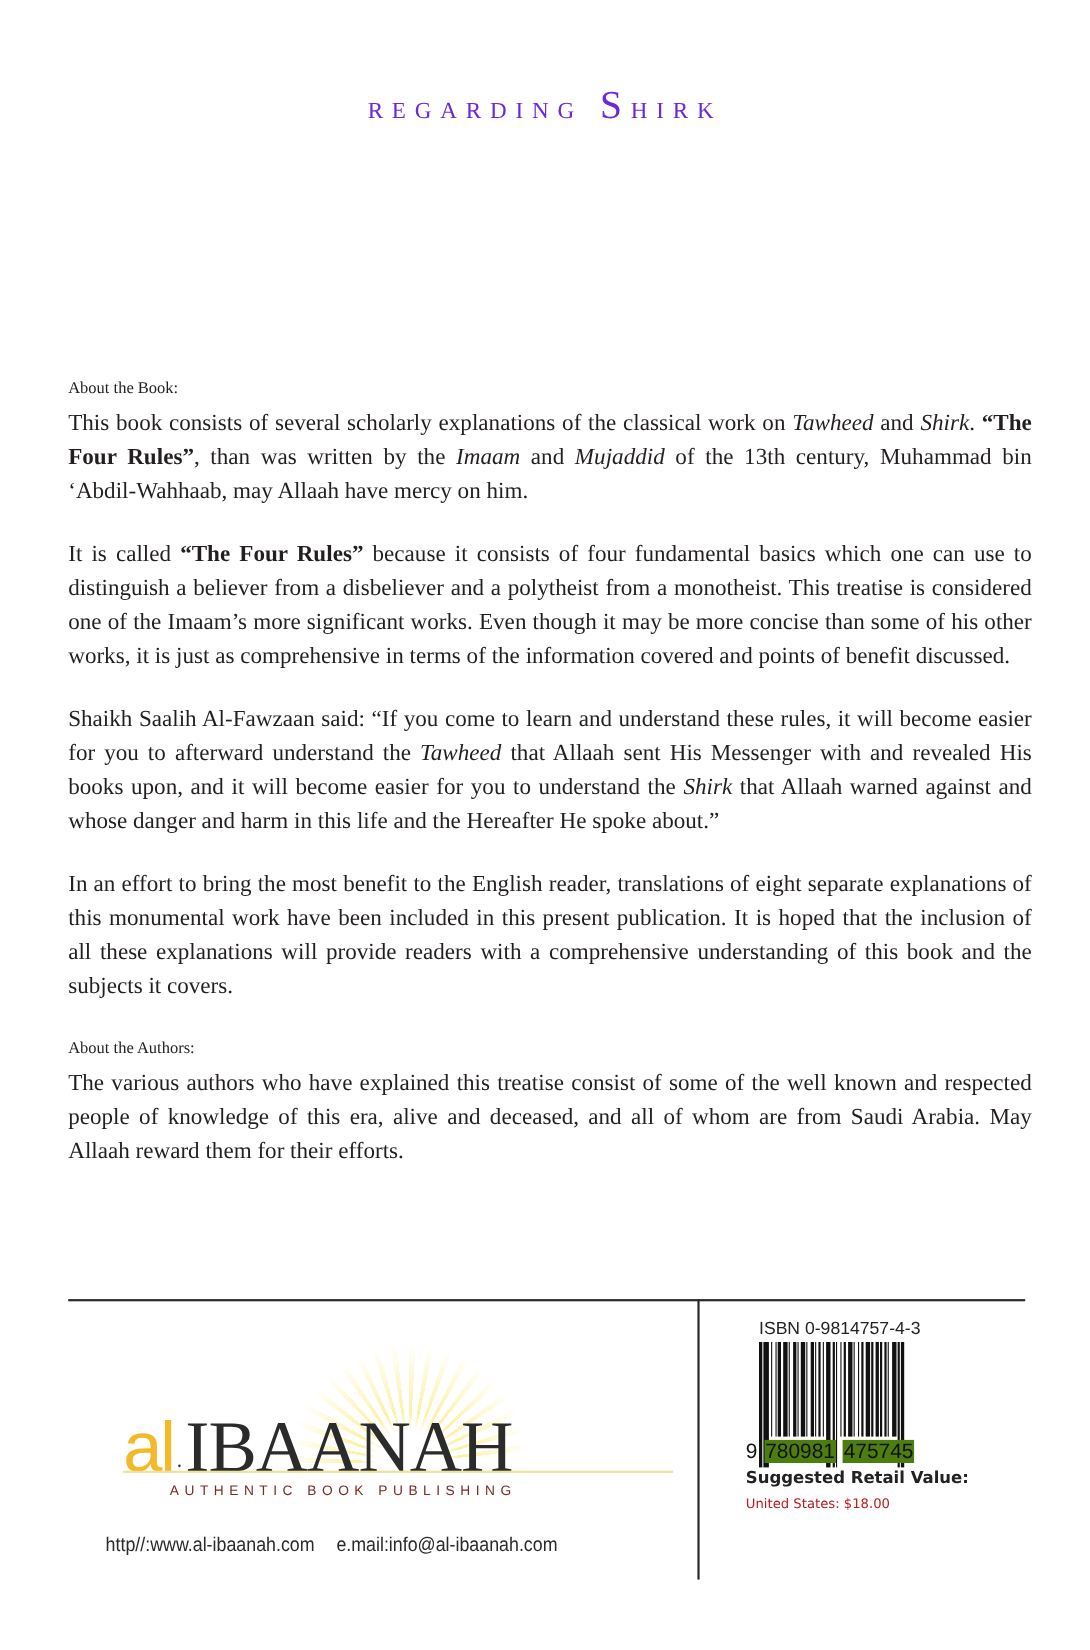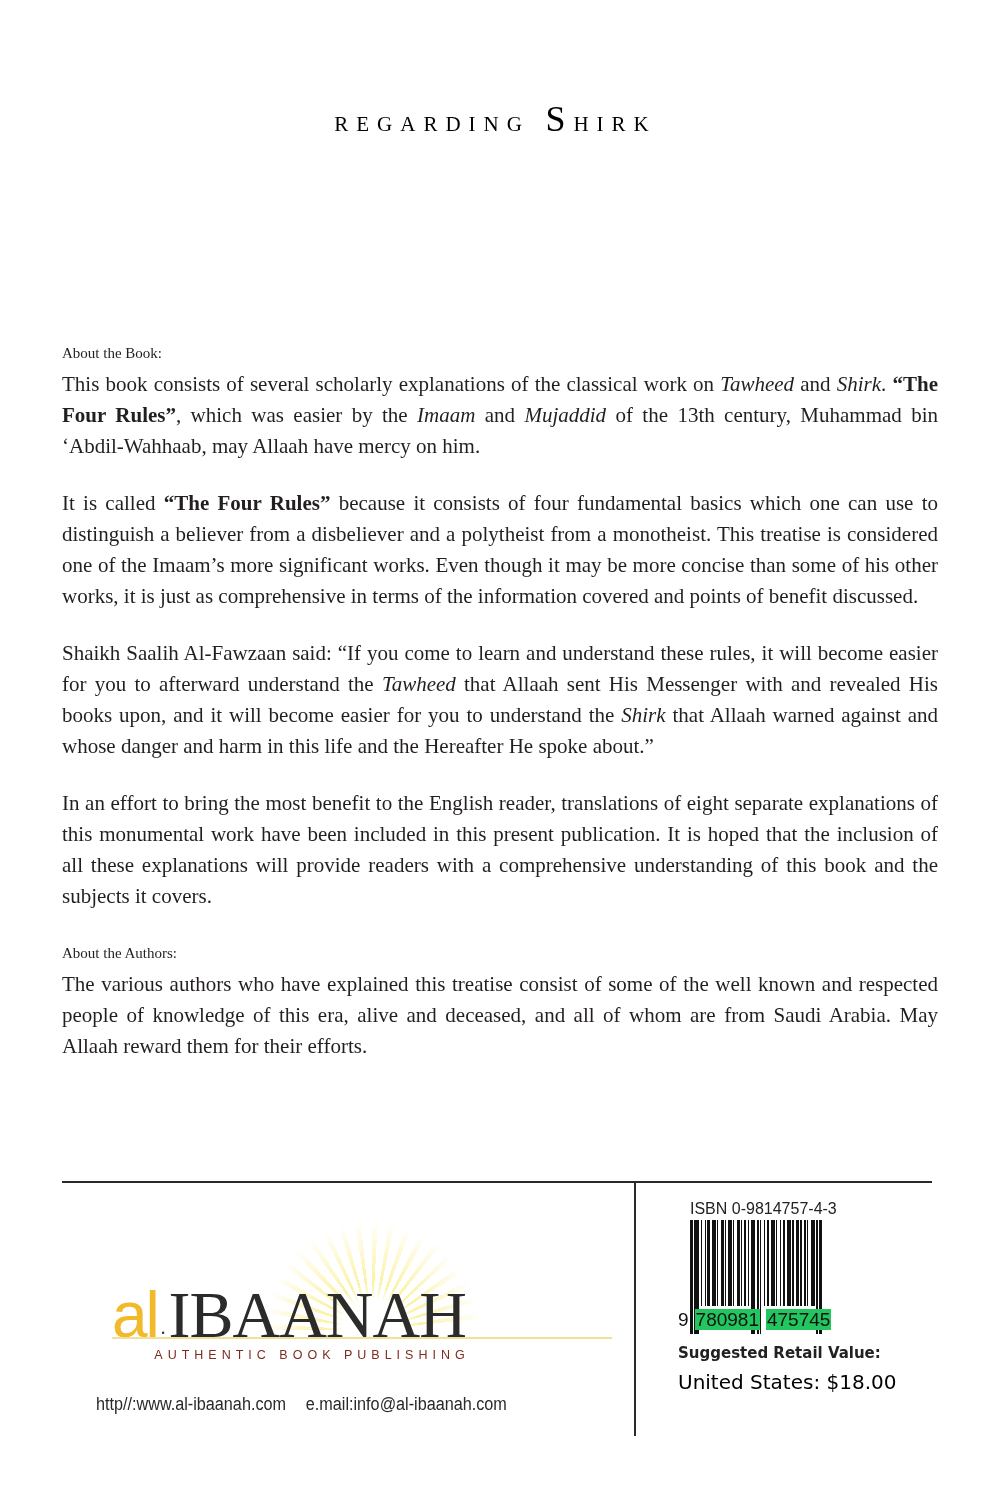--- a/index.html
+++ b/index.html
@@ -4,21 +4,21 @@
   <style>
     * { box-sizing: border-box; margin: 0; padding: 0; }
     html, body { width: 991px; height: 1500px; background: #ffffff; overflow: hidden; }
     body { position: relative; font-family: "Liberation Serif", "DejaVu Serif", serif; color: #231f20; }
 
     .title-block { position: absolute; left: 0; top: 70px; width: 991px; text-align: center; }
     .title-line1 { font-size: 37px; letter-spacing: 1px; color: #3a3a3a; line-height: 40px; font-variant: small-caps; }
     .title-line1 .big { font-size: 44px; }
     .title-line2 { margin-top: 18px; font-size: 68px; line-height: 74px; color: #9ea3a8; letter-spacing: 1px; font-variant: small-caps; }
     .title-line2 .big { font-size: 80px; }
-    .title-line3 { margin-top: 32px; font-size: 30px; letter-spacing: 8px; color: #000000; font-variant: small-caps; line-height: 34px; }
+    .title-line3 { margin-top: 8px; font-size: 30px; letter-spacing: 8px; color: #6d28d9; font-variant: small-caps; line-height: 34px; }
     .title-line3 .big { font-size: 36px; }
 
     .content { position: absolute; left: 62px; top: 338px; width: 876px; font-size: 21px; line-height: 31px; text-align: justify; }
     .heading { font-size: 15px; line-height: 31px; }
     .para { margin-bottom: 26px; }
     .para p { text-align: justify; }
     .para b { font-weight: bold; }
     .para i { font-style: italic; }
 
     .hr-bottom { position: absolute; left: 62px; top: 1181px; width: 870px; height: 2px; background: #2a2a2a; }
@@ -41,35 +41,35 @@
 
     .contact { position: absolute; left: 96px; top: 1394px; font-family: "Liberation Sans", "DejaVu Sans", sans-serif; font-size: 18px; color: #2a2a2a; white-space: nowrap; transform: scaleX(0.9); transform-origin: left center; }
     .contact span + span { margin-left: 22px; }
 
     .isbn-block { position: absolute; left: 678px; top: 1200px; width: 240px; }
     .isbn-label { font-family: "Liberation Sans", "DejaVu Sans", sans-serif; font-size: 16px; color: #222; margin-left: 12px; }
     .barcode { position: relative; margin-top: 2px; margin-left: 12px; width: 168px; height: 114px; display: flex; align-items: flex-start; }
     .bar { height: 100%; background: #111; }
     .barcode-digits { position: absolute; left: -12px; top: 89px; font-family: "Liberation Sans", "DejaVu Sans", sans-serif; font-size: 19px; color: #111; white-space: nowrap; }
     .barcode-digits .lead { margin-right: 6px; }
-    .barcode-digits .grp { background: #22c55e; padding: 0 1px; }
-    .retail-label { margin-top: 10px; font-family: "DejaVu Sans", sans-serif; font-weight: bold; font-size: 15px; color: #222; }
-    .retail-value { margin-top: 8px; font-family: "DejaVu Sans", sans-serif; font-size: 20px; color: #000000; }
+    .barcode-digits .grp { background: #4d7c0f; padding: 0 1px; }
+    .retail-label { font-family: "DejaVu Sans", sans-serif; font-weight: bold; font-size: 15px; color: #222; }
+    .retail-value { margin-top: 8px; font-family: "DejaVu Sans", sans-serif; font-size: 12px; color: #b91c1c; }
   </style>
 </head>
 <body>
 
 <div class="title-block">
   <div class="title-line3"><span>regarding </span><span class="big">S</span><span>hirk</span></div>
 </div>
 
 <div class="content">
   <div class="heading">About the Book:</div>
   <div class="para">
-      <p><span>This book consists of several scholarly explanations of the classical work on </span><i>Tawheed</i><span> and </span><i>Shirk</i><span>. </span><b>“The Four Rules”</b><span>, which was easier by the </span><i>Imaam</i><span> and </span><i>Mujaddid</i><span> of the 13th century, Muhammad bin ‘Abdil-Wahhaab, may Allaah have mercy on him.</span></p>
+      <p><span>This book consists of several scholarly explanations of the classical work on </span><i>Tawheed</i><span> and </span><i>Shirk</i><span>. </span><b>“The Four Rules”</b><span>, than was written by the </span><i>Imaam</i><span> and </span><i>Mujaddid</i><span> of the 13th century, Muhammad bin ‘Abdil-Wahhaab, may Allaah have mercy on him.</span></p>
     </div>
   <div class="para">
       <p><span>It is called </span><b>“The Four Rules”</b><span> because it consists of four fundamental basics which one can use to distinguish a believer from a disbeliever and a polytheist from a monotheist. This treatise is considered one of the Imaam’s more significant works. Even though it may be more concise than some of his other works, it is just as comprehensive in terms of the information covered and points of benefit discussed.</span></p>
     </div>
   <div class="para">
       <p><span>Shaikh Saalih Al-Fawzaan said: “If you come to learn and understand these rules, it will become easier for you to afterward understand the </span><i>Tawheed</i><span> that Allaah sent His Messenger with and revealed His books upon, and it will become easier for you to understand the </span><i>Shirk</i><span> that Allaah warned against and whose danger and harm in this life and the Hereafter He spoke about.”</span></p>
     </div>
   <div class="para">
       <p><span>In an effort to bring the most benefit to the English reader, translations of eight separate explanations of this monumental work have been included in this present publication. It is hoped that the inclusion of all these explanations will provide readers with a comprehensive understanding of this book and the subjects it covers.</span></p>
     </div>

